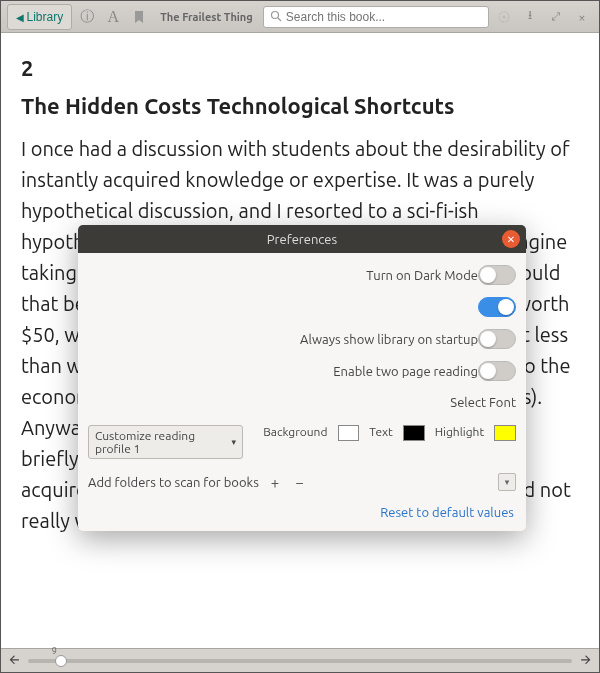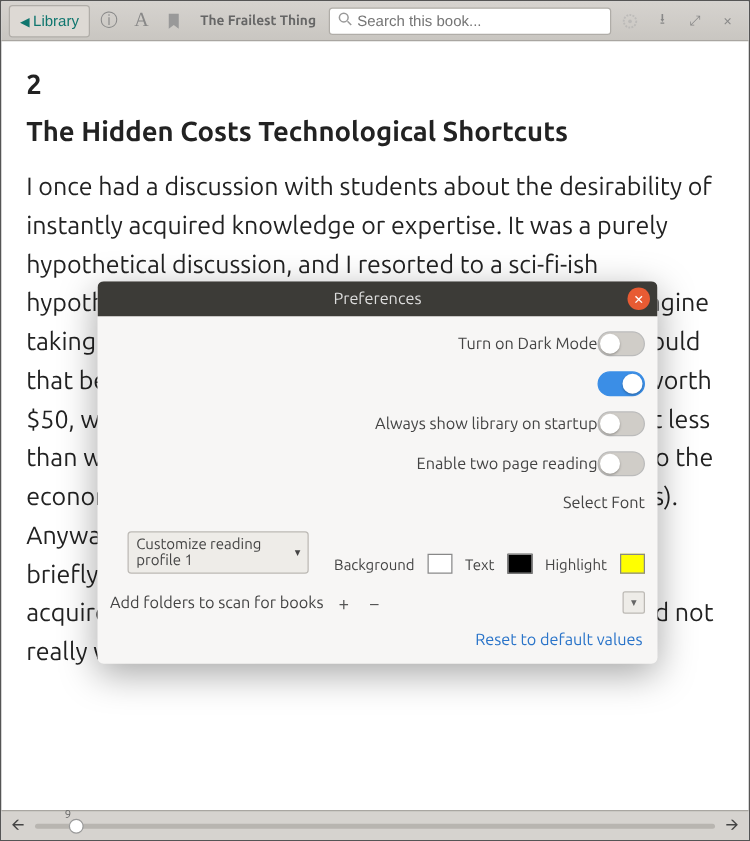--- a/index.html
+++ b/index.html
@@ -102,21 +102,21 @@
   transition: none;
 }
 .toggle.on .knob { left: 19px; }
 .font-row .controls { display: flex; gap: 0; }
 .font-btn {
   border: 1px solid #bcb9b4; background: #eeece8;
   padding: 3px 10px; font-size: 12px; color: #444;
 }
 .font-btn.left { border-radius: 3px 0 0 3px; }
 .font-btn.right { border-radius: 0 3px 3px 0; border-left: none; }
-.profile-row { display: flex; align-items: flex-end; gap: 10px; padding: 8px 0; font-size: 12px; margin-left: 14px; }
+.profile-row { display: flex; align-items: flex-start; gap: 10px; padding: 8px 0; font-size: 12px; }
 .profile-select {
   border: 1px solid #bcb9b4; background: #eeece8;
   padding: 3px 6px; font-size: 12px; border-radius: 3px;
   display: flex; align-items: center; gap: 4px; cursor: pointer;
 }
 .swatch { width: 24px; height: 16px; border: 1px solid #888; display: inline-block; vertical-align: middle; }
 .swatch.white { background: #fff; }
 .swatch.black { background: #000; }
 .swatch.yellow { background: #ffff00; }
 .folders-row { display: flex; align-items: center; gap: 8px; padding: 6px 0; font-size: 13px; }

